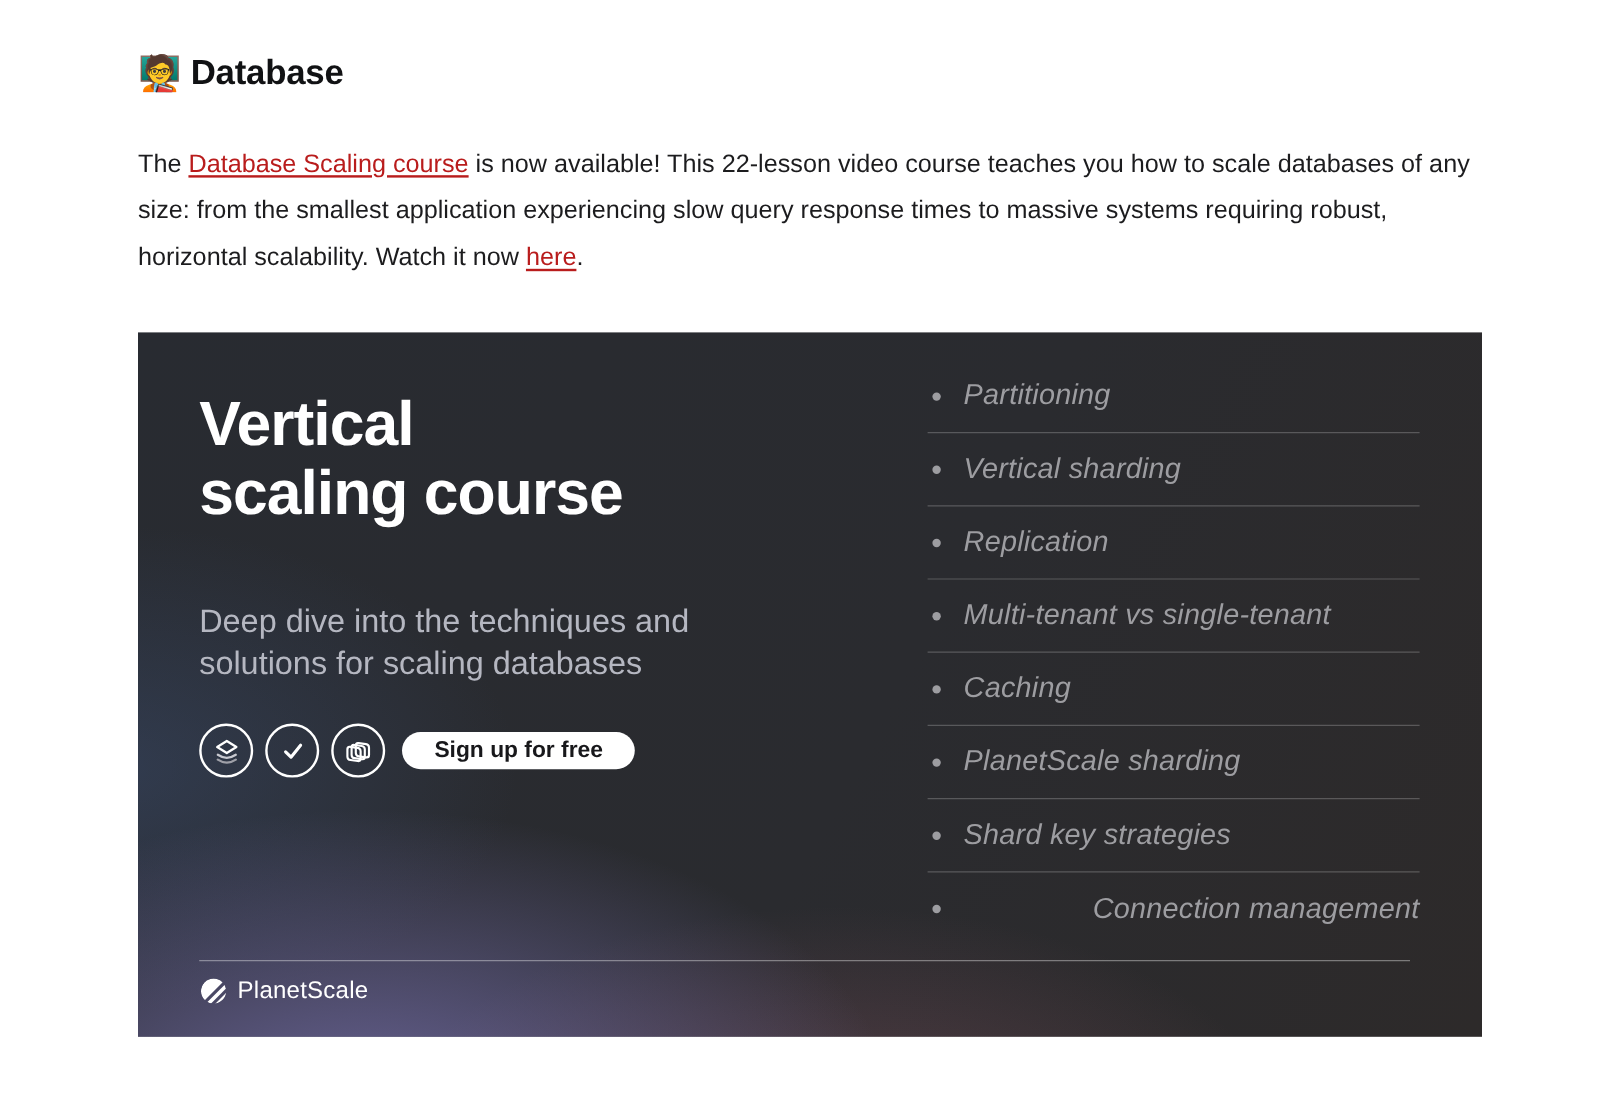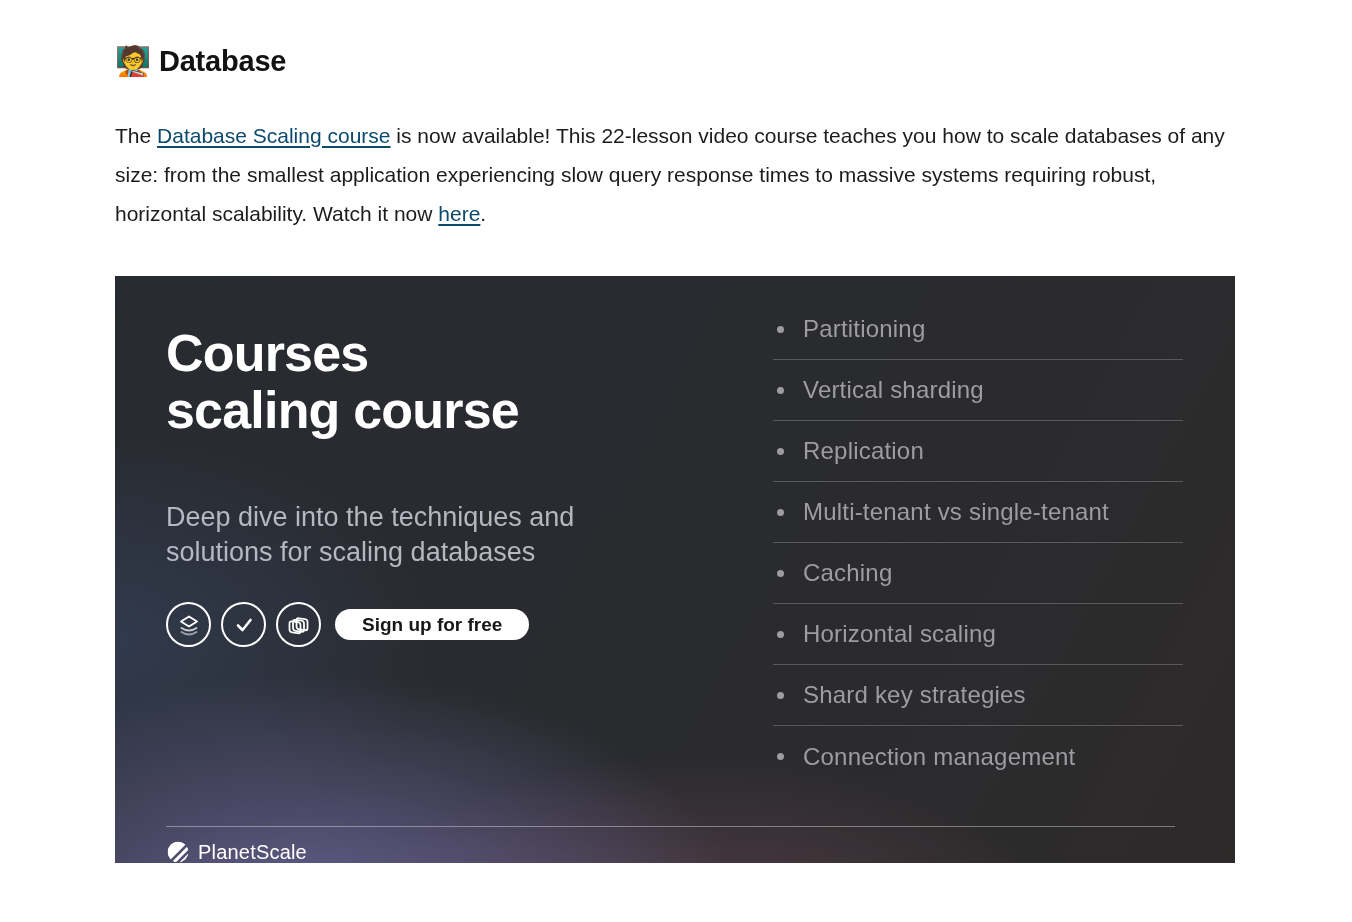--- a/index.html
+++ b/index.html
@@ -5,21 +5,21 @@
   * { margin:0; padding:0; box-sizing:border-box; }
   html,body { width:1352px; height:922px; background:#ffffff; font-family:"Liberation Sans", sans-serif; overflow:hidden; }
   .content { width:1120px; margin-left:115px; }
 
   
   .page-heading { padding-top:44px; font-size:29px; font-weight:700; color:#111214; letter-spacing:-0.2px; display:flex; align-items:center; gap:8px; }
   .page-heading .emoji { font-weight:400; }
 
   
   .intro { margin-top:38px; font-size:21px; line-height:39px; color:#1c1c1e; width:1110px; }
-  .intro a { color:#0c4a6e; text-decoration:underline; text-underline-offset:3px; cursor:pointer; }
+  .intro a { color:#b91c1c; text-decoration:underline; text-underline-offset:3px; cursor:pointer; }
 
   
   .card {
     position:relative;
     margin-top:43px;
     width:1120px; height:587px;
     display:flex;
     overflow:hidden;
     background:
       radial-gradient(58% 65% at 17% 112%, rgba(125,117,182,0.78) 0%, rgba(125,117,182,0) 68%),
@@ -30,47 +30,47 @@
 
   .card-left { flex:1; padding:49px 0 0 51px; }
   .card-title { font-size:52px; line-height:57px; font-weight:700; color:#ffffff; letter-spacing:-0.8px; }
   .card-title span { display:block; }
   .card-subtitle { margin-top:61px; font-size:27px; line-height:35px; color:#b5b7c1; max-width:440px; }
 
   .cta-row { margin-top:32px; display:flex; align-items:center; gap:10px; }
   .icon-circle { width:45px; height:45px; border-radius:50%; border:2.5px solid #ffffff; display:flex; align-items:center; justify-content:center; flex:none; }
   .cta-btn { margin-left:4px; height:31px; border:none; border-radius:23px; background:#ffffff; color:#18181b; font-family:"Liberation Sans", sans-serif; font-size:19px; font-weight:700; padding:0 27px; cursor:pointer; }
 
-  .card-right { width:410px; margin:23px 52px 12px 0; flex:none; }
+  .card-right { width:410px; margin:23px 52px 12px 0; flex:none;font-style:italic; }
   .topic-item { height:61px; display:flex; align-items:center; border-bottom:1px solid rgba(255,255,255,0.22); }
-  .topic-item:last-child { border-bottom:none; }
+  .topic-item:last-child { border-bottom:none;justify-content:space-between; }
   .bullet { width:7px; height:7px; border-radius:50%; background:#9d9da1; margin:0 19px 0 4px; flex:none; }
   .topic-label { font-size:24px; color:#9d9da1; letter-spacing:0.2px; }
 
-  .card-footer { position:absolute; left:51px; right:60px; top:523px; border-top:1px solid rgba(255,255,255,0.38);margin-top:27px; }
+  .card-footer { position:absolute; left:51px; right:60px; top:523px; border-top:1px solid rgba(255,255,255,0.38); }
   .brand-row { margin-top:13px; display:flex; align-items:center; gap:8px; }
   .brand-name { color:#ffffff; font-size:20px; font-weight:500; letter-spacing:0.2px; }
 </style>
 </head>
 <body>
 
 <div class="content">
 
   <h2 class="page-heading">
     <span class="emoji">🧑‍🏫</span>
     <span>Database</span>
   </h2>
 
   <p class="intro"><span>The </span><a>Database Scaling course</a><span> is now available! This 22-lesson video course teaches you how to scale databases of any size: from the smallest application experiencing slow query response times to massive systems requiring robust, horizontal scalability. Watch it now </span><a>here</a><span>.</span></p>
 
   <div class="card">
 
     <div class="card-left">
       <div class="card-title">
-        <span>Courses</span>
+        <span>Vertical</span>
         <span>scaling course</span>
       </div>
 
       <div class="card-subtitle">Deep dive into the techniques and solutions for scaling databases</div>
 
       <div class="cta-row">
         <span class="icon-circle">
           <svg width="26" height="26" viewBox="0 0 26 26" fill="none">
             <path d="M13 4.5 L21 9.5 L13 14.5 L5 9.5 Z" stroke="#ffffff" stroke-width="1.9" stroke-linejoin="round"></path>
             <path d="M5.5 16 Q13 21 20.5 16" stroke="#c9cad1" stroke-width="1.9" stroke-linecap="round" fill="none"></path>
@@ -109,21 +109,21 @@
       <div class="topic-item">
         <span class="bullet"></span>
         <span class="topic-label">Multi-tenant vs single-tenant</span>
       </div>
       <div class="topic-item">
         <span class="bullet"></span>
         <span class="topic-label">Caching</span>
       </div>
       <div class="topic-item">
         <span class="bullet"></span>
-        <span class="topic-label">Horizontal scaling</span>
+        <span class="topic-label">PlanetScale sharding</span>
       </div>
       <div class="topic-item">
         <span class="bullet"></span>
         <span class="topic-label">Shard key strategies</span>
       </div>
       <div class="topic-item">
         <span class="bullet"></span>
         <span class="topic-label">Connection management</span>
       </div>
     </div>

